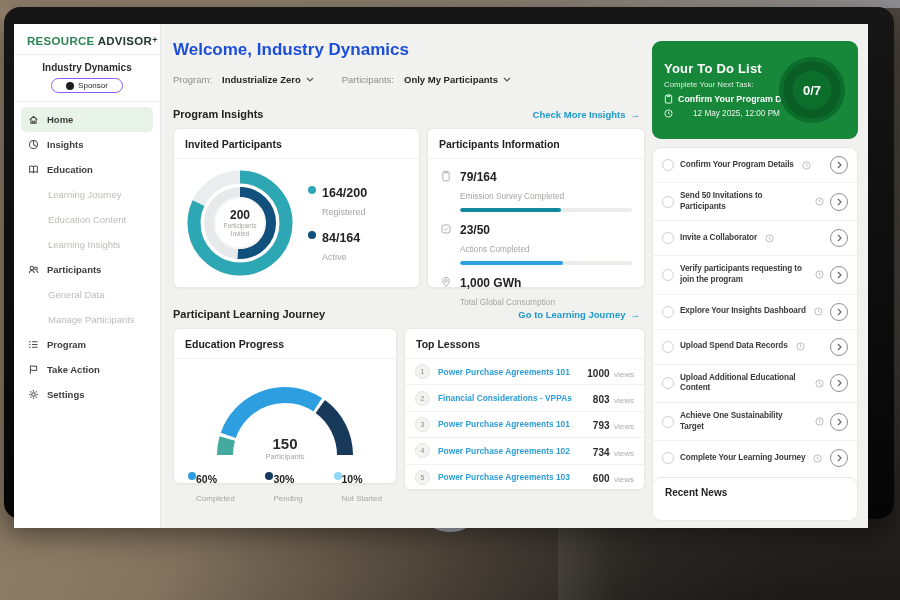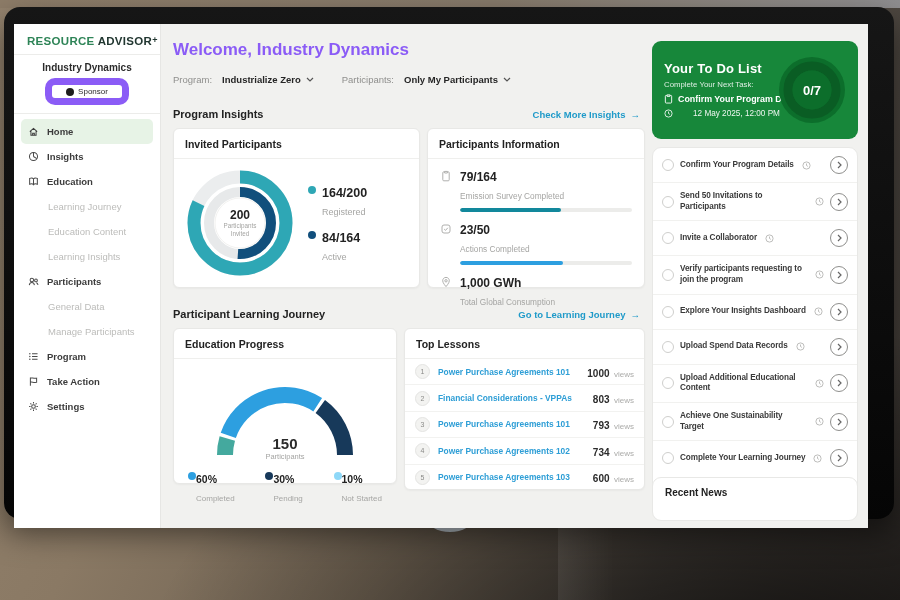--- a/index.html
+++ b/index.html
@@ -20,34 +20,34 @@
     background:linear-gradient(180deg,#161616,#050505);border-radius:16px;
     box-shadow:0 14px 30px rgba(0,0,0,0.5);}
   .screen{position:absolute;left:10px;top:17px;width:854px;height:504px;background:#f1f1ef;overflow:hidden;}
 
   
   .sidebar{position:absolute;left:0;top:0;width:146px;height:100%;background:#fff;border-right:1px solid #e6e6e4;}
   .logo{padding:11px 0 7px 13px;font-size:11.5px;font-weight:bold;letter-spacing:.3px;white-space:nowrap}
   .logo .g{color:#2e8457}.logo .d{color:#223731}.logo .p{color:#223731;font-size:9px;vertical-align:top}
   .sdiv{height:1px;background:#ececea;margin:0}
   .org{margin-top:7px;text-align:center;font-size:10px;font-weight:bold;color:#2b2b2b}
-  .badge{width:62px;margin:5px auto 8px;border:7px solid #8b5cf6;border-radius:10px;
+  .badge{width:62px;margin:5px auto 8px;border:1px solid #8b5cf6;border-radius:10px;
     display:flex;align-items:center;justify-content:center;gap:4px;padding:2px 4px;background:#fff}
   .badge .spdot{width:8px;height:8px;border-radius:50%;background:#1d1d1d;flex:none}
   .badge span{font-size:8px;color:#2b2b2b}
   .nav{padding:5px 7px}
   .nav-item{height:25px;display:flex;align-items:center;gap:8px;padding:0 7px;border-radius:5px;
     font-size:9.5px;font-weight:bold;color:#3c3c3c;cursor:pointer}
   .nav-item.active{background:#e7f3e6}
   .nav-item.sub{padding-left:27px;color:#bcbcba;font-weight:normal}
   .nav-item svg{flex:none}
 
   
   .main{position:absolute;left:147px;top:0;width:489px;height:100%}
-  .h1{position:absolute;left:12px;top:16px;font-size:17px;font-weight:bold;color:#8b5cf6}
+  .h1{position:absolute;left:12px;top:16px;font-size:17px;font-weight:bold;color:#1d4ed8}
   .filters{position:absolute;left:12px;top:50px;display:flex;gap:28px;align-items:center;
     font-size:9.5px;color:#8f8f8d;white-space:nowrap}
   .filters .fval{color:#262626;font-weight:bold;margin-left:5px}
   .filters .dd{display:flex;align-items:center;gap:5px;cursor:pointer}
   .secrow{position:absolute;left:12px;right:10px;display:flex;justify-content:space-between;align-items:center}
   .sectitle{font-size:11px;font-weight:bold;color:#222}
   .seclink{font-size:9.5px;font-weight:bold;color:#1f9ac9;display:flex;align-items:center;gap:5px;cursor:pointer;white-space:nowrap}
   .card{background:#fff;border:1px solid #e8e8e6;border-radius:6px;box-shadow:0 1px 2px rgba(0,0,0,0.04);position:absolute}
   .card h3{font-size:10.5px;font-weight:bold;color:#222;margin:0;padding:9px 11px 8px;border-bottom:1px solid #efefed}
 

